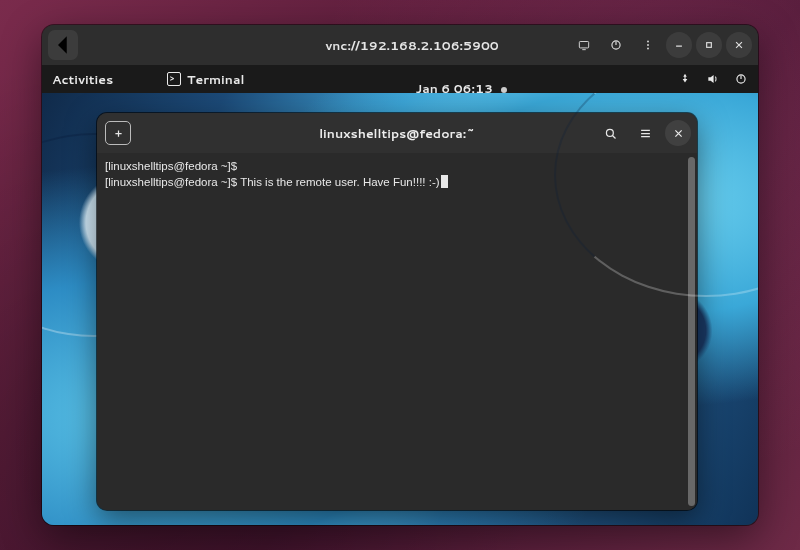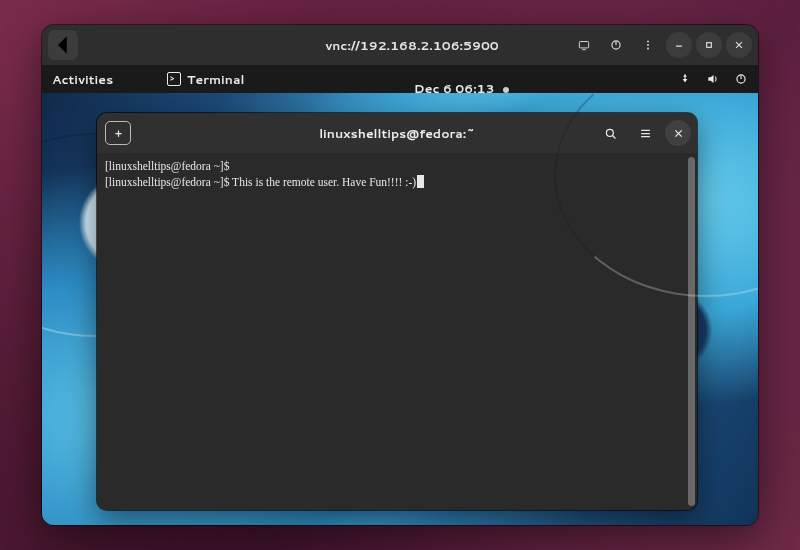--- a/index.html
+++ b/index.html
@@ -115,21 +115,21 @@
   .hbtn.circle{border-radius:50%;background:rgba(255,255,255,0.08);width:26px;height:26px;}
   .hbtn svg{width:15px;height:15px;stroke:#e6e6e6;fill:none;stroke-width:2;}
   .term-header .left,.term-header .right{display:flex;gap:5px;align-items:center;}
   .term-header .right{margin-left:auto;}
   .newtab{border:1.5px solid #bbb;border-radius:5px;width:26px;height:24px;display:flex;align-items:center;justify-content:center;}
 
   .term-body{
     flex:1;
     background:#2a2a2a;
     padding:6px 8px;
-    font-family: Liberation Serif, serif;
+    font-family: Liberation Sans, sans-serif;
     font-size:11.5px;
     color:#e8e8e8;
     line-height:1.35;
     position:relative;
     white-space: pre;
   }
   .term-scroll{position:absolute;right:2px;top:4px;bottom:4px;width:7px;background:rgba(255,255,255,0.06);border-radius:4px;}
   .term-scroll .thumb{position:absolute;left:0;right:0;top:0;height:100%;background:rgba(255,255,255,0.25);border-radius:4px;}
   .cursor{display:inline-block;width:7px;height:13px;background:#e8e8e8;vertical-align:-2px;margin-left:1px;}
 
@@ -192,21 +192,21 @@
     <div class="gnome-bar">
       <div class="left">
         <span>Activities</span>
         <span class="gnome-app">
           <span class="termicon"></span>
           <span>Terminal</span>
         </span>
       </div>
       <div class="gnome-center-wrap">
         <div class="center">
-          <span>Dec 6  06:13</span><span class="dot"></span>
+          <span>Jan 6  06:13</span><span class="dot"></span>
         </div>
       </div>
       <div class="right">
         <svg viewBox="0 0 24 24">
             <path d="M12 3l3 5h-2v4h3l-4 6-4-6h3V8H9z" fill="#eaeaea"></path>
           </svg>
         <svg viewBox="0 0 24 24">
             <path d="M4 9v6h4l5 4V5L8 9H4z" fill="#eaeaea"></path>
             <path d="M16 8c1.5 1.5 1.5 6.5 0 8" stroke="#eaeaea" fill="none" stroke-width="1.8"></path>
           </svg>

